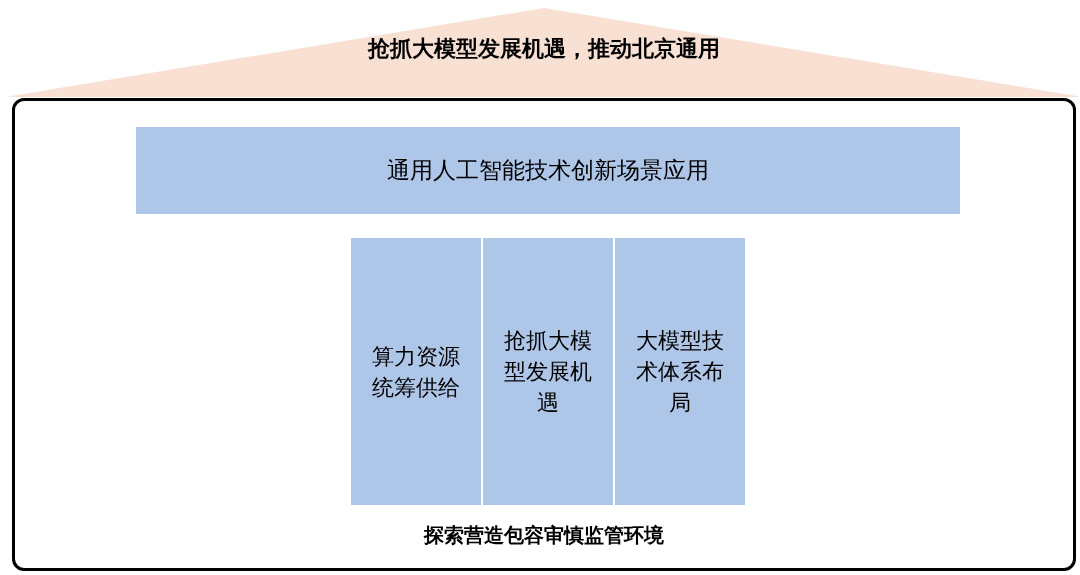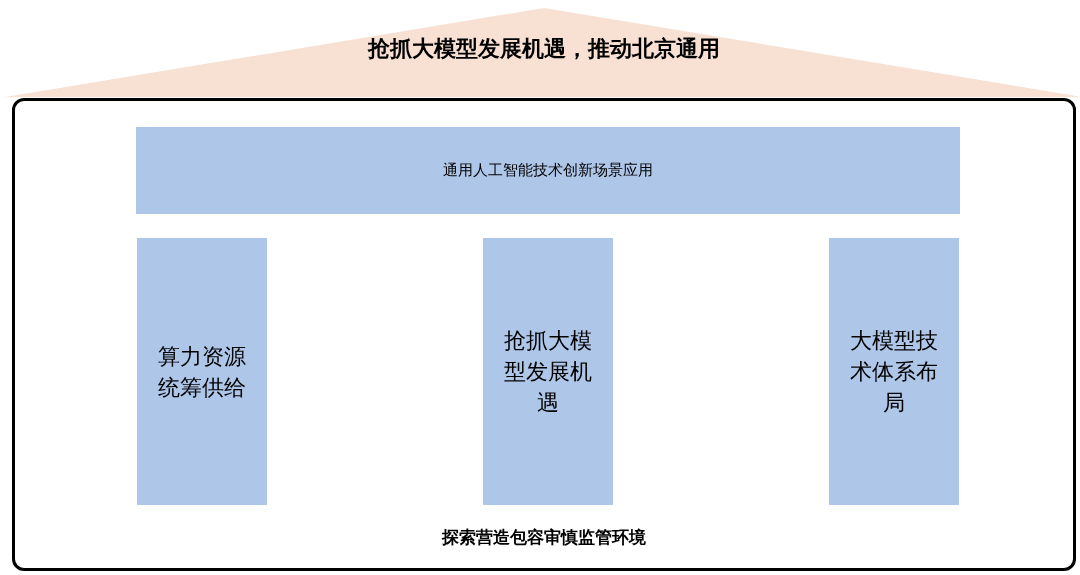--- a/index.html
+++ b/index.html
@@ -52,31 +52,31 @@
   }
   
   .top-bar {
     position: absolute;
     left: 120px; top: 25px;
     width: 824px; height: 87px;
     background: var(--block-bg);
     display: flex;
     align-items: center;
     justify-content: center;
-    font-size: 15px;
+    font-size: 23px;
     color: #000;
     text-align: center;
   }
   
   .pillar-row {
     position: absolute;
     left: 120px; top: 135px;
     width: 824px; height: 267px;
     display: flex;
-    justify-content: space-between;
+    justify-content: center;
   }
   .pillar {
     width: 130px;
     height: 100%;
     background: var(--block-bg);
     display: flex;
     align-items: center;
     justify-content: center;
     text-align: center;
     font-size: 22px;
@@ -84,21 +84,21 @@
     color: #000;
     padding: 0 18px;
     word-break: break-all;
   }
   
   .base-text {
     position: absolute;
     left: 0; right: 0;
     bottom: 18px;
     text-align: center;
-    font-size: 17px;
+    font-size: 20px;
     font-weight: 700;
     color: #000;
   }
 </style>
 </head>
 <body>
 
 <div class="canvas">
 
   <div class="roof">

